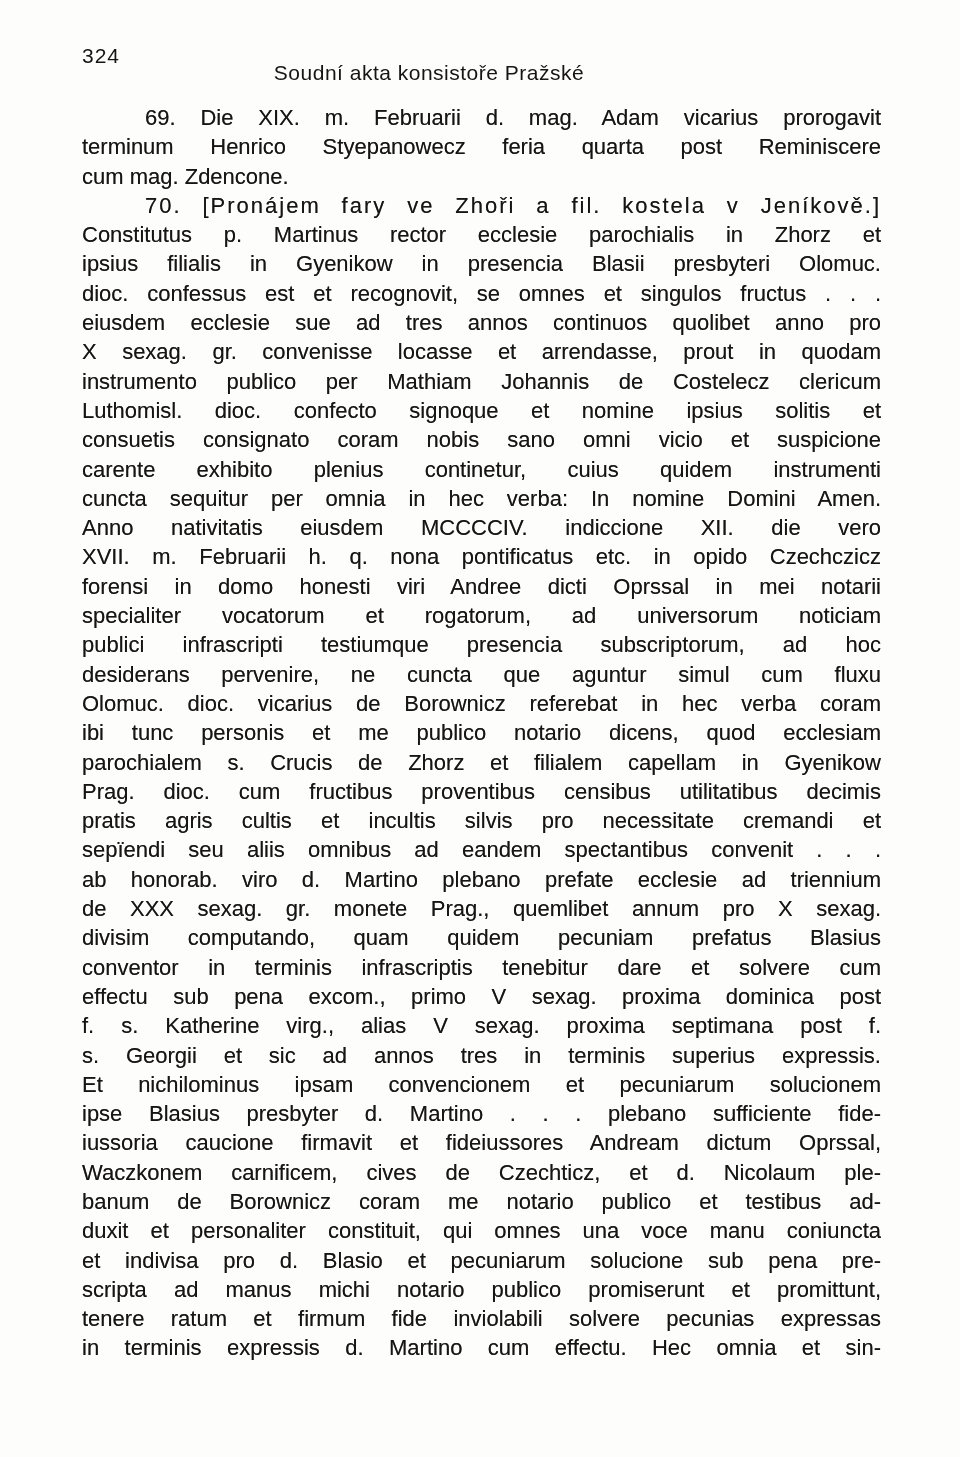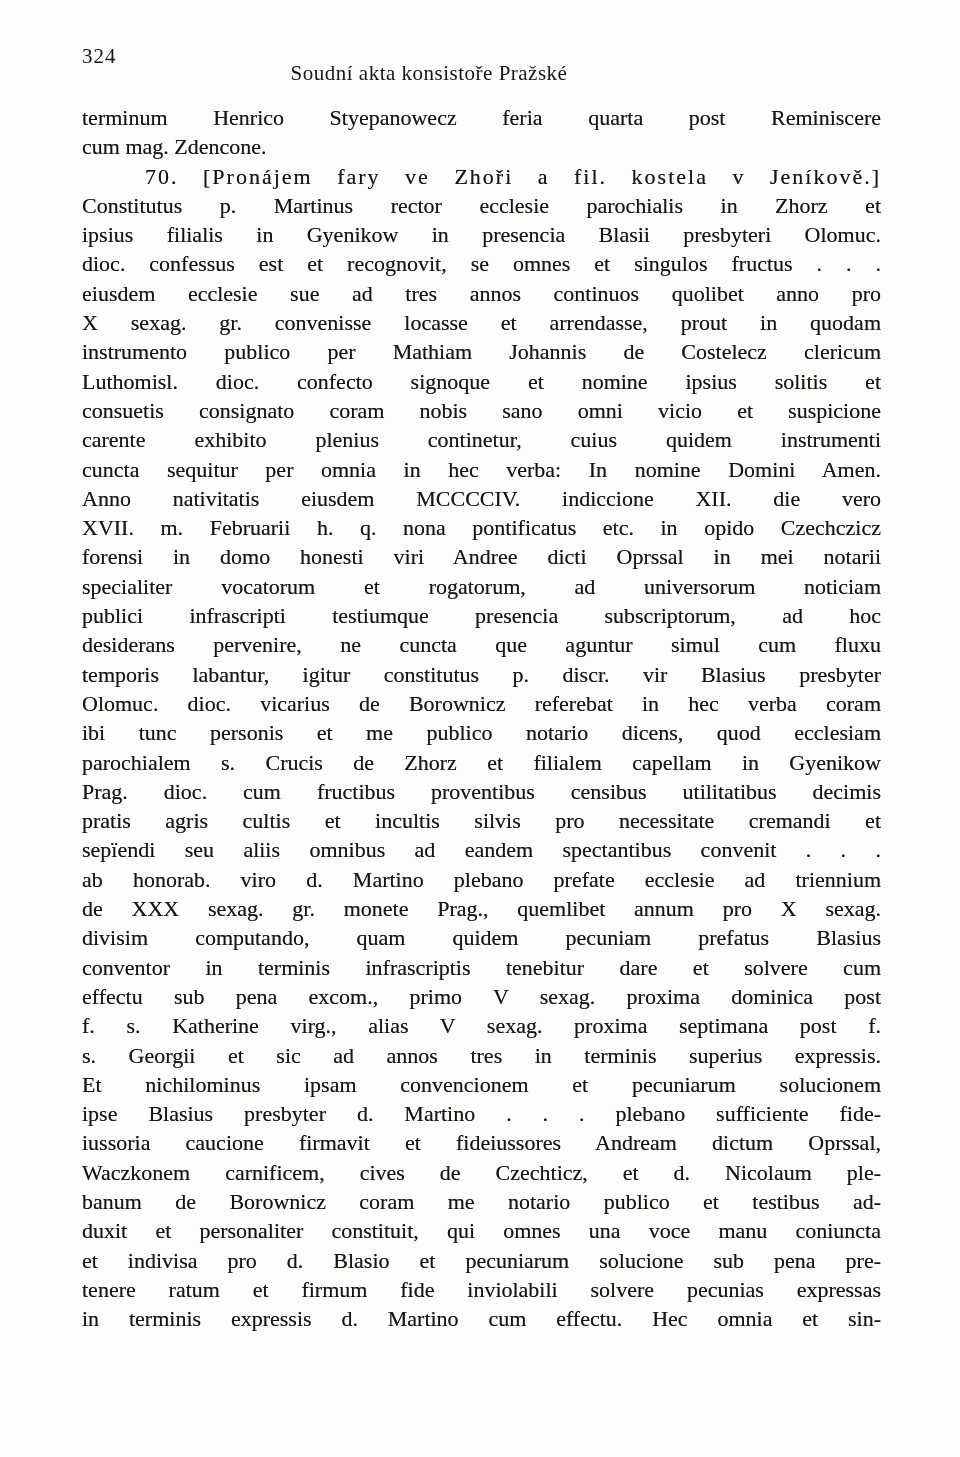--- a/index.html
+++ b/index.html
@@ -5,21 +5,21 @@
   html, body {
     margin: 0;
     padding: 0;
     background: #ffffff;
   }
   .page {
     position: relative;
     width: 960px;
     height: 1457px;
     background: #fdfdfb;
-    font-family: Liberation Serif, serif;
+    font-family: Liberation Sans, sans-serif;
     color: #161513;
     overflow: hidden;
   }
   
   .running-head {
     position: absolute;
     top: 44px;
     left: 0;
     width: 100%;
     height: 26px;
@@ -72,56 +72,57 @@
 </head>
 <body>
 
 <div class="page">
   <header class="running-head">
     <span class="pagenum">324</span>
     <span class="head-title">Soudní akta konsistoře Pražské</span>
   </header>
 
   <main class="text-block" id="text-block">
+      <div class="line indent">69. Die XIX. m. Februarii d. mag. Adam vicarius prorogavit</div>
       <div class="line">terminum Henrico Styepanowecz feria quarta post Reminiscere</div>
       <div class="line end">cum mag. Zdencone.</div>
       <div class="line indent spaced">70. [Pronájem fary ve Zhoři a fil. kostela v Jeníkově.]</div>
       <div class="line">Constitutus p. Martinus rector ecclesie parochialis in Zhorz et</div>
       <div class="line">ipsius filialis in Gyenikow in presencia Blasii presbyteri Olomuc.</div>
       <div class="line">dioc. confessus est et recognovit, se omnes et singulos fructus . . .</div>
       <div class="line">eiusdem ecclesie sue ad tres annos continuos quolibet anno pro</div>
       <div class="line">X sexag. gr. convenisse locasse et arrendasse, prout in quodam</div>
       <div class="line">instrumento publico per Mathiam Johannis de Costelecz clericum</div>
       <div class="line">Luthomisl. dioc. confecto signoque et nomine ipsius solitis et</div>
       <div class="line">consuetis consignato coram nobis sano omni vicio et suspicione</div>
       <div class="line">carente exhibito plenius continetur, cuius quidem instrumenti</div>
       <div class="line">cuncta sequitur per omnia in hec verba: In nomine Domini Amen.</div>
       <div class="line">Anno nativitatis eiusdem MCCCCIV. indiccione XII. die vero</div>
       <div class="line">XVII. m. Februarii h. q. nona pontificatus etc. in opido Czechczicz</div>
       <div class="line">forensi in domo honesti viri Andree dicti Oprssal in mei notarii</div>
       <div class="line">specialiter vocatorum et rogatorum, ad universorum noticiam</div>
       <div class="line">publici infrascripti testiumque presencia subscriptorum, ad hoc</div>
       <div class="line">desiderans pervenire, ne cuncta que aguntur simul cum fluxu</div>
-      <div class="line">temporis labantur, igitur constitutus p. discr. vir Blasius presbyter</div>
       <div class="line">Olomuc. dioc. vicarius de Borownicz referebat in hec verba coram</div>
       <div class="line">ibi tunc personis et me publico notario dicens, quod ecclesiam</div>
       <div class="line">parochialem s. Crucis de Zhorz et filialem capellam in Gyenikow</div>
       <div class="line">Prag. dioc. cum fructibus proventibus censibus utilitatibus decimis</div>
       <div class="line">pratis agris cultis et incultis silvis pro necessitate cremandi et</div>
       <div class="line">sepïendi seu aliis omnibus ad eandem spectantibus convenit . . .</div>
       <div class="line">ab honorab. viro d. Martino plebano prefate ecclesie ad triennium</div>
       <div class="line">de XXX sexag. gr. monete Prag., quemlibet annum pro X sexag.</div>
       <div class="line">divisim computando, quam quidem pecuniam prefatus Blasius</div>
       <div class="line">conventor in terminis infrascriptis tenebitur dare et solvere cum</div>
       <div class="line">effectu sub pena excom., primo V sexag. proxima dominica post</div>
       <div class="line">f. s. Katherine virg., alias V sexag. proxima septimana post f.</div>
       <div class="line">s. Georgii et sic ad annos tres in terminis superius expressis.</div>
       <div class="line">Et nichilominus ipsam convencionem et pecuniarum solucionem</div>
       <div class="line">ipse Blasius presbyter d. Martino . . . plebano sufficiente fide-</div>
       <div class="line">iussoria caucione firmavit et fideiussores Andream dictum Oprssal,</div>
       <div class="line">Waczkonem carnificem, cives de Czechticz, et d. Nicolaum ple-</div>
       <div class="line">banum de Borownicz coram me notario publico et testibus ad-</div>
       <div class="line">duxit et personaliter constituit, qui omnes una voce manu coniuncta</div>
       <div class="line">et indivisa pro d. Blasio et pecuniarum solucione sub pena pre-</div>
+      <div class="line">scripta ad manus michi notario publico promiserunt et promittunt,</div>
       <div class="line">tenere ratum et firmum fide inviolabili solvere pecunias expressas</div>
       <div class="line">in terminis expressis d. Martino cum effectu. Hec omnia et sin-</div>
     </main>
 </div>
 
 </body></html>

